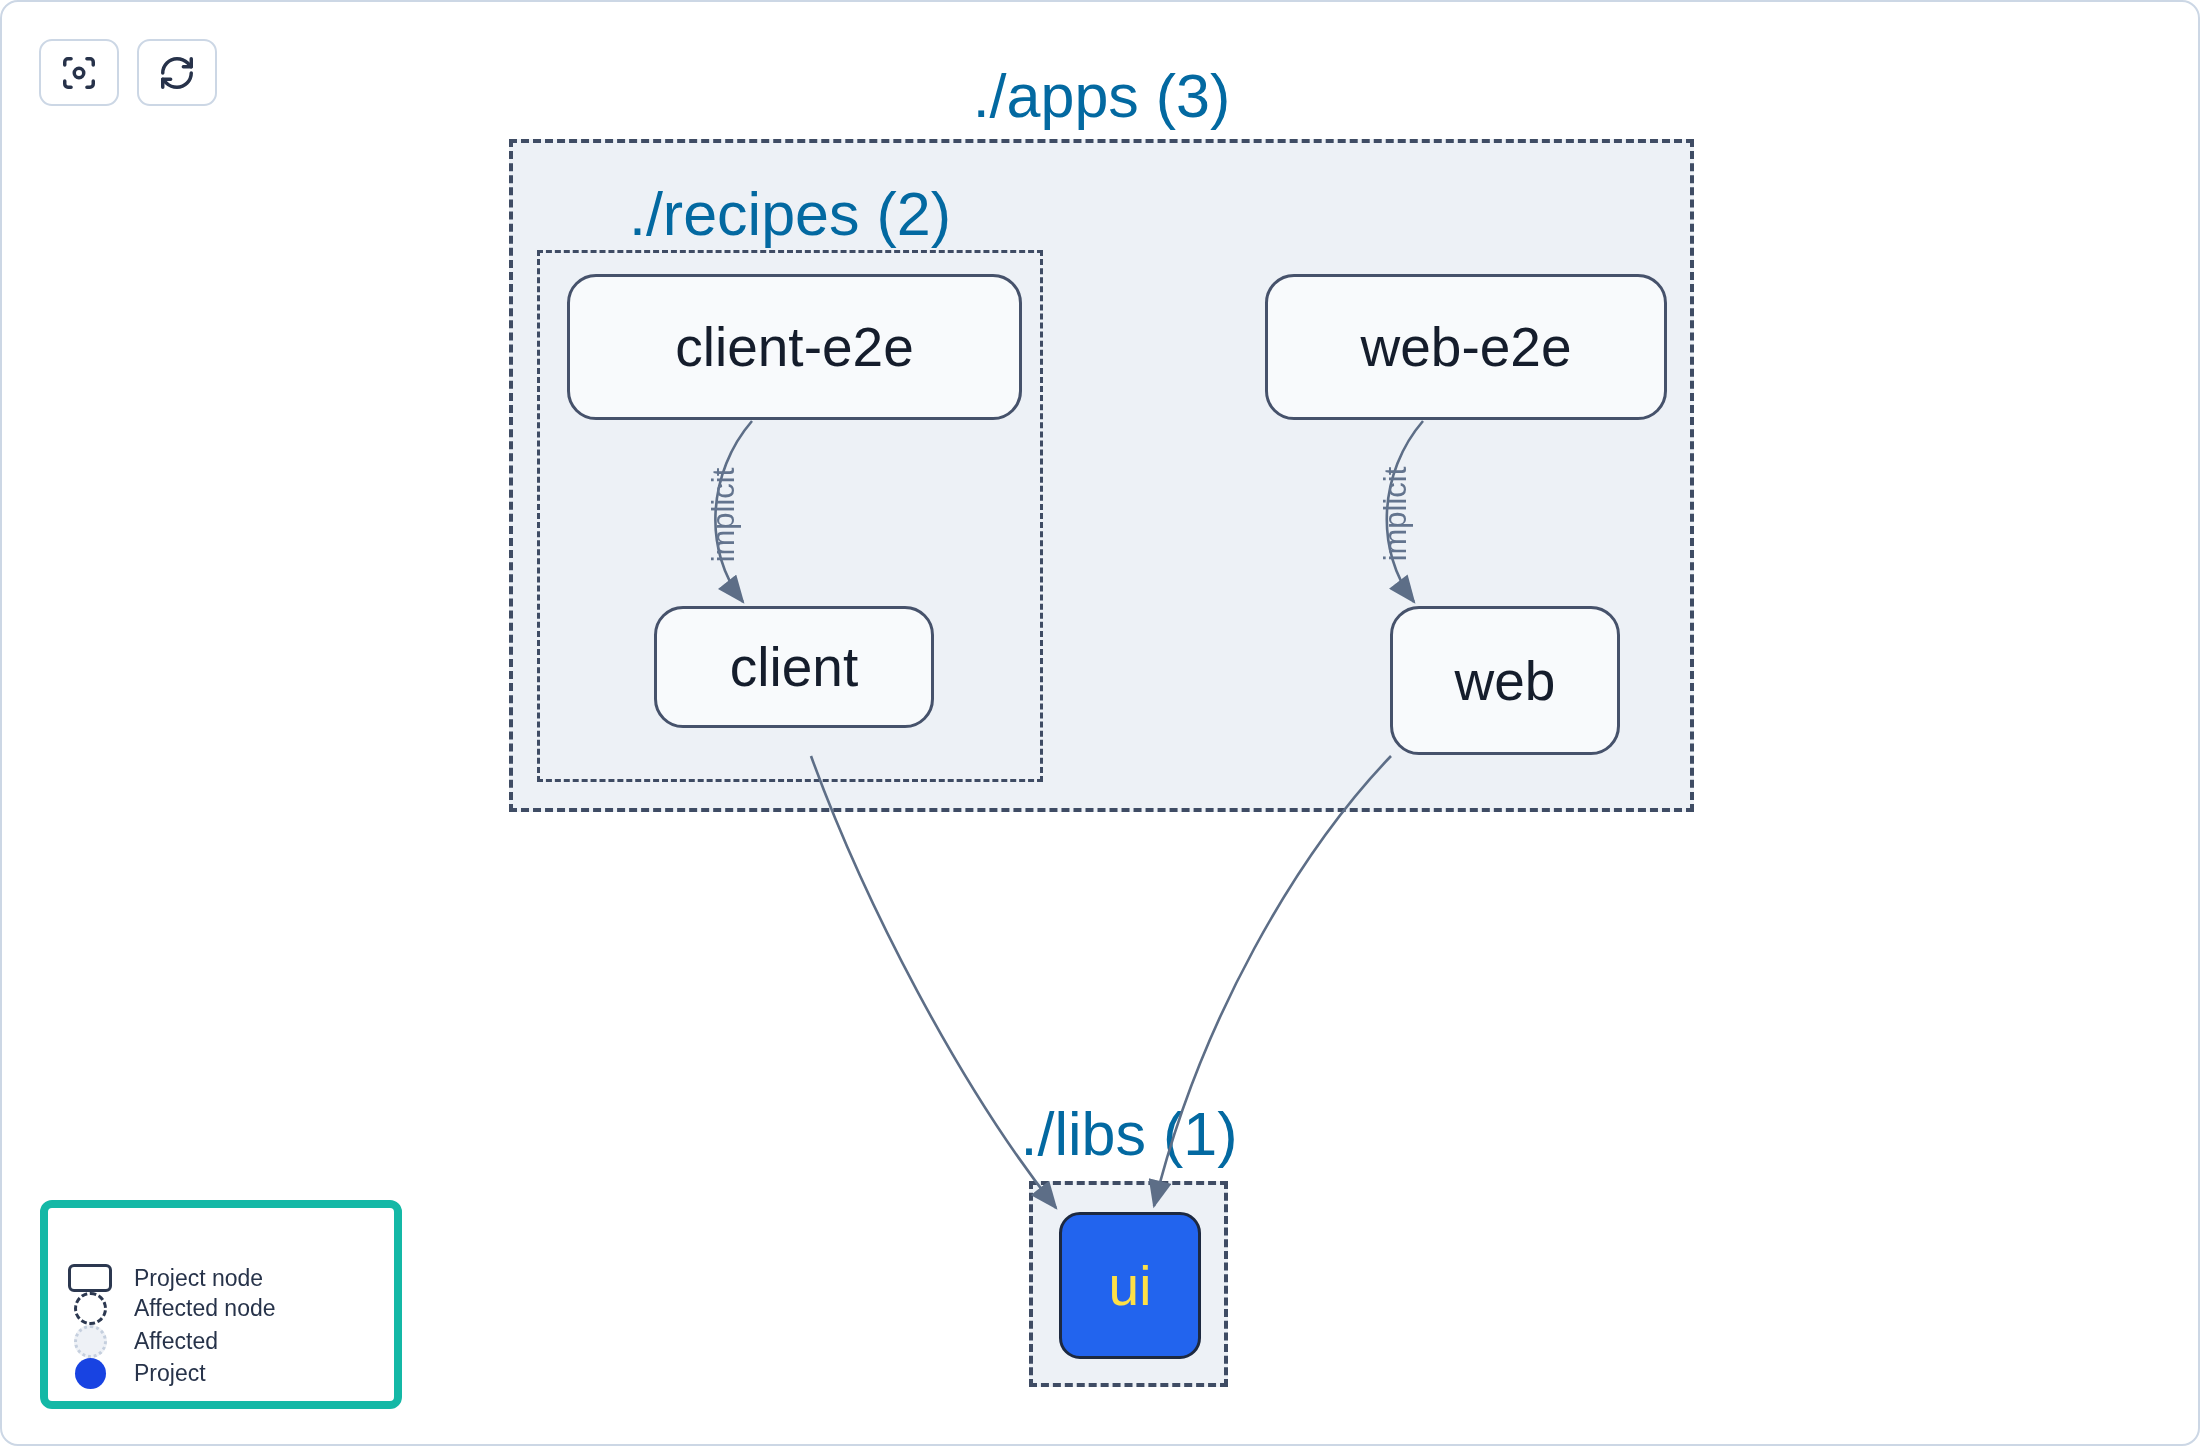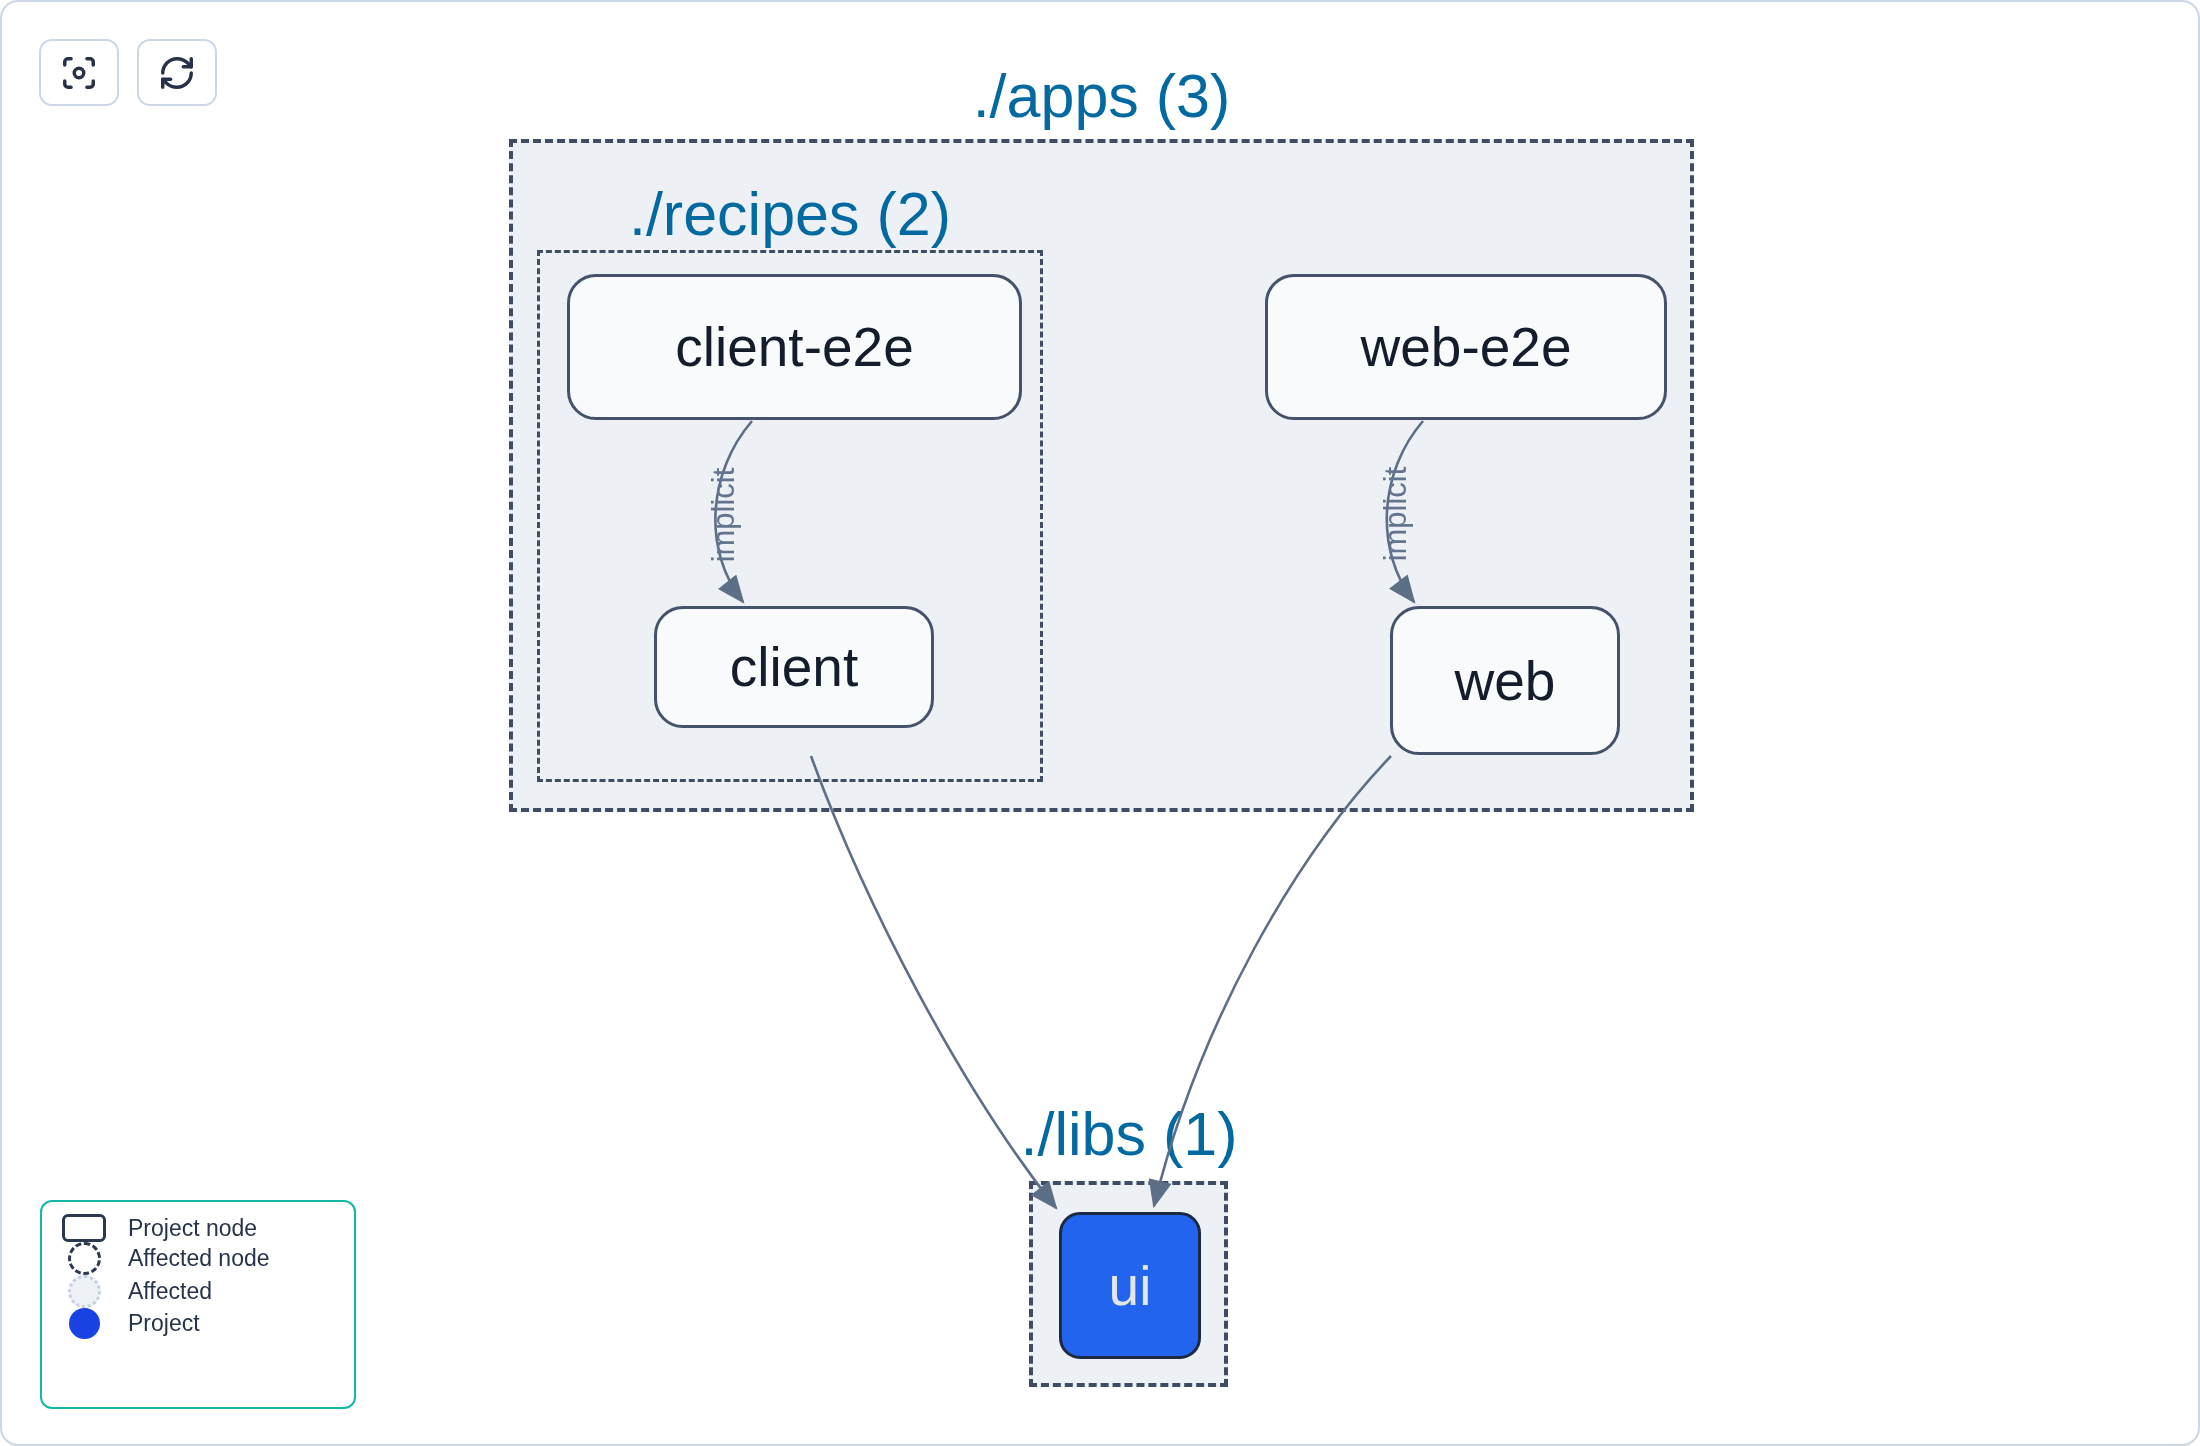--- a/index.html
+++ b/index.html
@@ -21,32 +21,32 @@
   #label-apps{left:507px;width:1185px;top:60px;}
   #label-recipes{left:535px;width:506px;top:178px;}
   #label-libs{left:927px;width:400px;top:1098px;}
 
   
   .node{position:absolute;box-sizing:border-box;background:#f8fafc;border:3px solid #46526b;border-radius:29px;display:flex;align-items:center;justify-content:center;color:#151d2c;font-size:55px;cursor:pointer;}
   #node-client-e2e{left:565px;top:272px;width:455px;height:146px;}
   #node-web-e2e{left:1263px;top:272px;width:402px;height:146px;}
   #node-client{left:652px;top:604px;width:280px;height:122px;}
   #node-web{left:1388px;top:604px;width:230px;height:149px;}
-  #node-ui{left:1057px;top:1210px;width:142px;height:147px;background:#2264ee;border-color:#1d2940;color:#e5e5e5;border-radius:21px;}
+  #node-ui{left:1057px;top:1210px;width:142px;height:147px;background:#2264ee;border-color:#1d2940;color:#fde047;border-radius:21px;}
 
   
   #edges{position:absolute;left:0;top:0;width:2200px;height:1446px;pointer-events:none;}
   #edges path.edge{stroke:#5d6e87;stroke-width:2.6;fill:none;}
 
   .edge-label{position:absolute;color:#63748e;font-size:31px;white-space:nowrap;transform:translate(-50%,-50%) rotate(-90deg);}
   #edge-label-1{left:722px;top:513px;}
   #edge-label-2{left:1394px;top:512px;}
 
   
-  #legend{position:absolute;left:38px;top:1198px;width:316px;height:209px;box-sizing:border-box;background:#ffffff;border:2px solid #14b8a6;border-radius:12px;display:flex;flex-direction:column;justify-content:flex-start;padding:12px 18px;}
+  #legend{position:absolute;left:38px;top:1198px;width:362px;height:209px;box-sizing:border-box;background:#ffffff;border:8px solid #14b8a6;border-radius:12px;display:flex;flex-direction:column;justify-content:flex-end;padding:12px 18px;}
   .legend-row{display:flex;align-items:center;gap:20px;}
   .legend-swatch{flex:0 0 48px;display:flex;align-items:center;justify-content:center;}
   .legend-label{font-size:23px;color:#27334a;}
   .sw-project{width:44px;height:28px;border:3px solid #2c3850;border-radius:6px;background:#fff;box-sizing:border-box;}
   .sw-composite{width:33px;height:33px;border:3px dashed #2c3850;border-radius:50%;box-sizing:border-box;}
   .sw-affected{width:33px;height:33px;border:3px dotted #c5cfde;border-radius:50%;background:#eef1f6;box-sizing:border-box;}
   .sw-touched{width:31px;height:31px;border-radius:50%;background:#1843e2;}
 </style>
 </head>
 <body>

